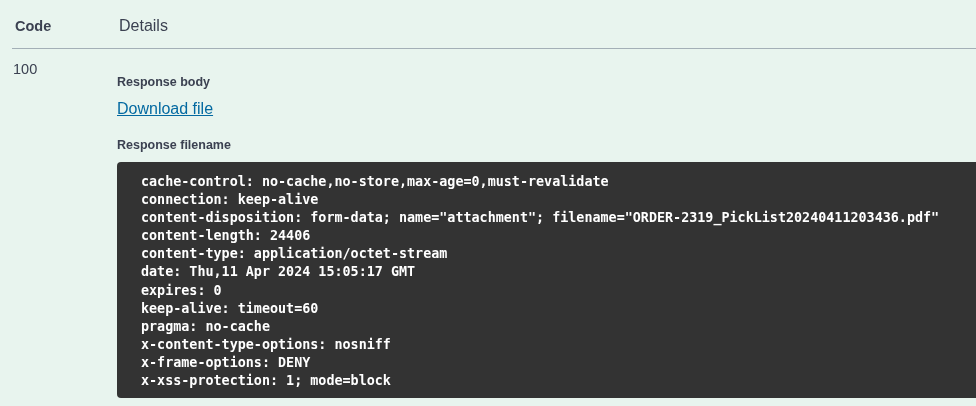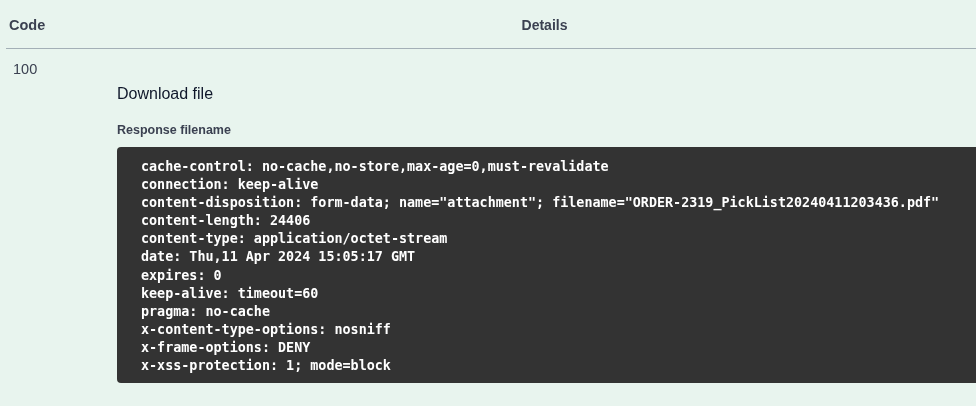--- a/index.html
+++ b/index.html
@@ -15,39 +15,38 @@
     color: #3b4151;
   }
   .responses-table {
     width: 100%;
   }
   .row {
     display: flex;
   }
   
   .header-row {
-    margin-left: 6px;
+    margin-left: 12px;
     height: 49px;
     border-bottom: 1px solid #a3afb6;
     align-items: baseline;
     box-sizing: border-box;
     padding-top: 17px;
   }
   .header-row .cell-code {
     width: 107px;
     box-sizing: border-box;
     padding-left: 3px;
     font-size: 14.5px;
     font-weight: bold;
   }
   .header-row .cell-details {
     flex: 1;
-    font-size: 14px;
-    font-weight: bold;
-    text-align: center;
+    font-size: 16px;
+    font-weight: normal;
   }
   
   .response-row .cell-code {
     width: 117px;
     box-sizing: border-box;
     padding-left: 13px;
     padding-top: 12px;
     font-size: 14.5px;
     font-weight: 400;
   }
@@ -62,21 +61,22 @@
     font-weight: bold;
     line-height: 15px;
     color: #3b4151;
   }
   .download-link {
     display: inline-block;
     margin-top: 9px;
     margin-bottom: 20px;
     font-size: 16px;
     line-height: 19px;
-    color: #0f172a;
+    color: #0369a1;
+    text-decoration: underline;
     cursor: pointer;
   }
   .headers-block {
     margin: 9px -4px 0 0;
     background: #333333;
     color: #ffffff;
     border-radius: 4px;
     padding: 11px 24px 8px 24px;
     font-family: "DejaVu Sans Mono", monospace;
     font-size: 13.4px;
@@ -94,20 +94,21 @@
 
   <div class="row header-row">
     <div class="cell-code">Code</div>
     <div class="cell-details">Details</div>
   </div>
 
   <div class="row response-row">
     <div class="cell-code">100</div>
 
     <div class="cell-details">
+      <h5 class="section-label">Response body</h5>
 
       <a class="download-link">Download file</a>
 
       <h5 class="section-label">Response filename</h5>
 
       <pre class="headers-block">cache-control: no-cache,no-store,max-age=0,must-revalidate
 connection: keep-alive
 content-disposition: form-data; name="attachment"; filename="ORDER-2319_PickList20240411203436.pdf"
 content-length: 24406
 content-type: application/octet-stream

